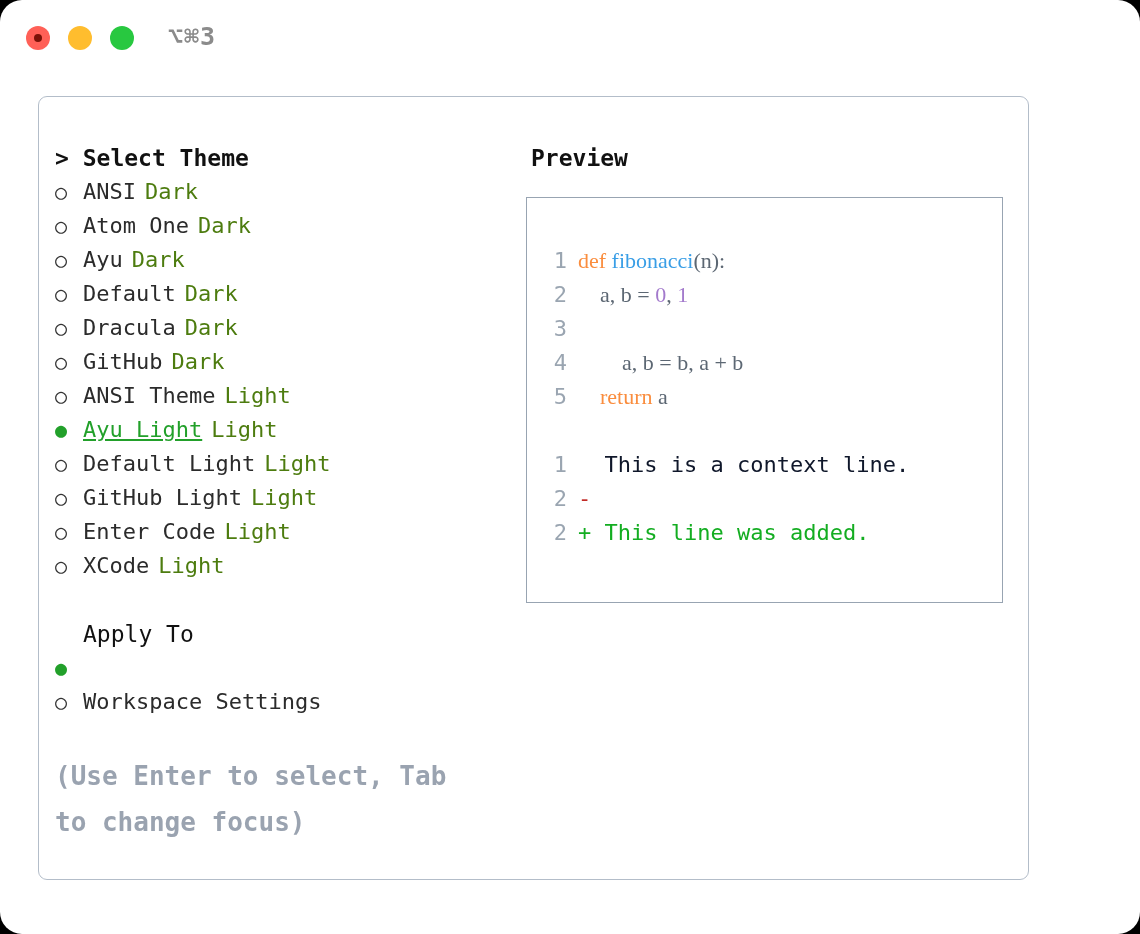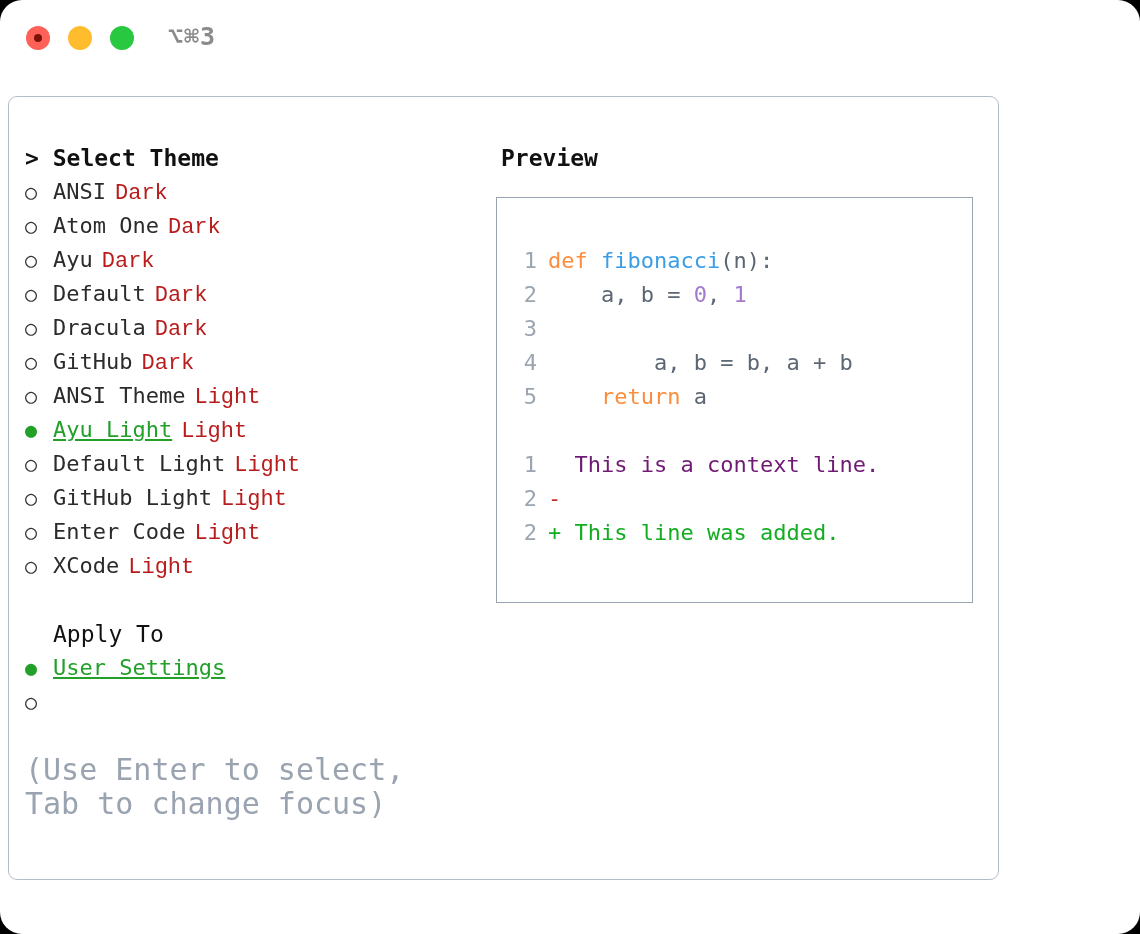--- a/index.html
+++ b/index.html
@@ -64,21 +64,21 @@
     font-size: 25px;
     font-weight: bold;
     color: #8b8b8b;
     letter-spacing: 1px;
     white-space: pre;
   }
 
   
   #container {
     position: absolute;
-    left: 8px;
+    left: 38px;
     top: 96px;
     width: 991px;
     height: 784px;
     border: 1.6px solid #b3bdc9;
     border-radius: 9px;
     box-sizing: border-box;
     background: #ffffff;
   }
 
   
@@ -109,29 +109,30 @@
   .bullet {
     width: 28px;
     flex: 0 0 28px;
     font-size: 20px;
     color: #333333;
     line-height: 34px;
   }
   .bullet.sel { color: #22a02a; }
   .opt-label { color: #2b2b2b; }
   .opt-label.sel { color: #22a02a; text-decoration: underline; }
-  .opt-variant { color: #b91c1c; padding-left: 9px; font-family: Liberation Mono, monospace; }
+  .opt-variant { color: #4d7c0f; padding-left: 9px; }
   .spacer-34 { height: 34px; }
 
   #hint {
-    font-size: 30px;
-    line-height: 34px;
+    font-size: 26px;
+    line-height: 46px;
     color: #9aa3b0;
     width: 400px;
     white-space: pre-wrap;
+    font-weight: bold;
   }
 
   
   #right-col {
     position: absolute;
     left: 478px;
     top: 44px;
     width: 490px;
   }
   #preview-title {
@@ -157,30 +158,30 @@
     line-height: 34px;
     height: 34px;
     white-space: pre;
   }
   .lineno {
     flex: 0 0 26px;
     text-align: right;
     color: #9aa5b1;
     padding-right: 11px;
   }
-  .code-body { color: #5c6773; }
+  .code-body { color: #5c6773; font-family: Liberation Serif, serif; }
   .blank-row { height: 34px; }
 
   .tok-kw   { color: #fa8d3e; }
   .tok-fn   { color: #399ee6; }
   .tok-num  { color: #a37acc; }
   .tok-call { color: #f07171; }
   .tok-plain{ color: #5c6773; }
 
-  .diff-ctx { color: #701a75; }
+  .diff-ctx { color: #0f172a; }
   .diff-del { color: #c22b26; }
   .diff-add { color: #13ad21; }
 </style>
 </head>
 <body>
 
 <div id="page">
 
   <div id="titlebar">
     <div class="lights">
@@ -210,22 +211,22 @@
           <div class="opt-row"><span class="bullet">○</span><span class="opt-label">GitHub Light</span><span class="opt-variant">Light</span></div>
           <div class="opt-row"><span class="bullet">○</span><span class="opt-label">Enter Code</span><span class="opt-variant">Light</span></div>
           <div class="opt-row"><span class="bullet">○</span><span class="opt-label">XCode</span><span class="opt-variant">Light</span></div>
         </div>
 
       <div class="spacer-34"></div>
 
       <div class="section-header indent">Apply To</div>
 
       <div id="apply-list">
-          <div class="opt-row"><span class="bullet sel">●</span><span class="opt-label sel">User Settings</span></div>
-          <div class="opt-row"><span class="bullet">○</span></div>
+          <div class="opt-row"><span class="bullet sel">●</span></div>
+          <div class="opt-row"><span class="bullet">○</span><span class="opt-label">Workspace Settings</span></div>
         </div>
 
       <div class="spacer-34"></div>
 
       <div id="hint">(Use Enter to select, Tab to change focus)</div>
     </div>
 
     <div id="right-col">
       <div id="preview-title">Preview</div>
 

